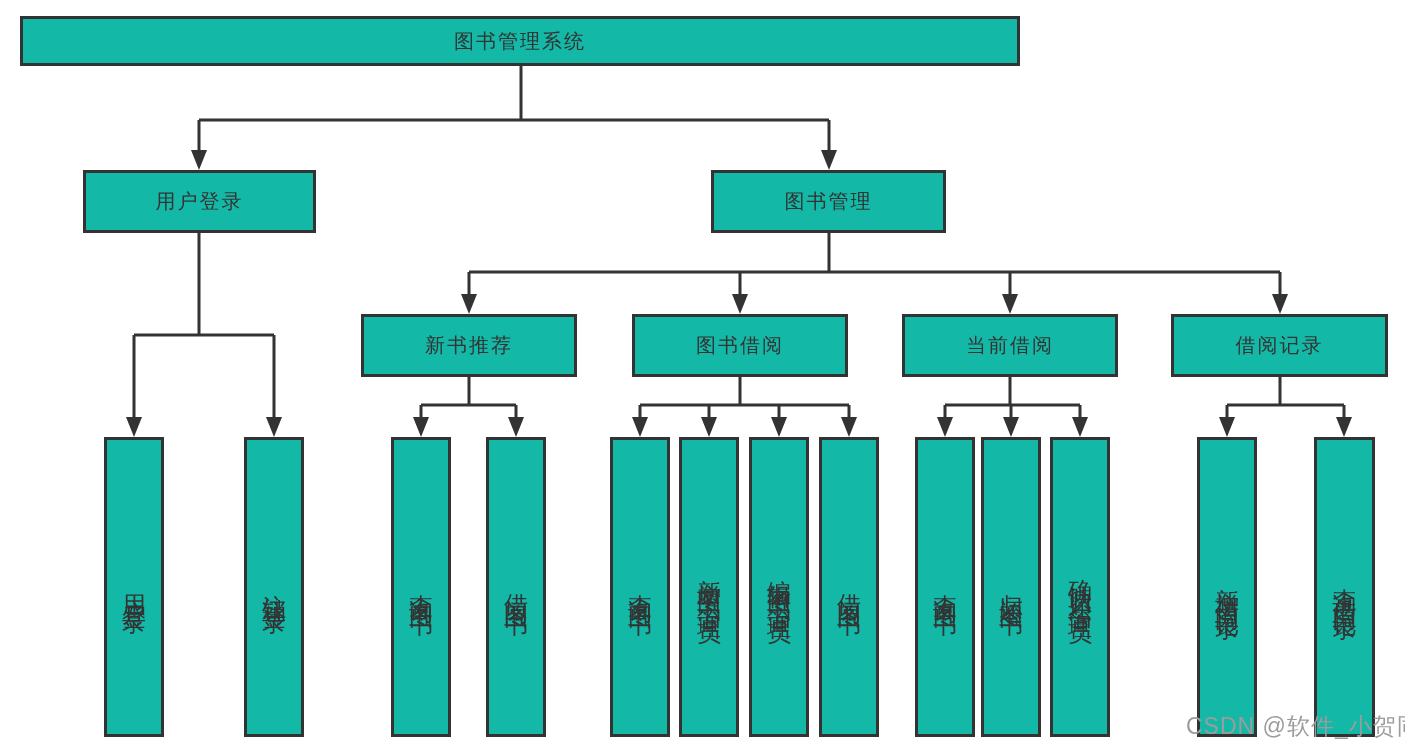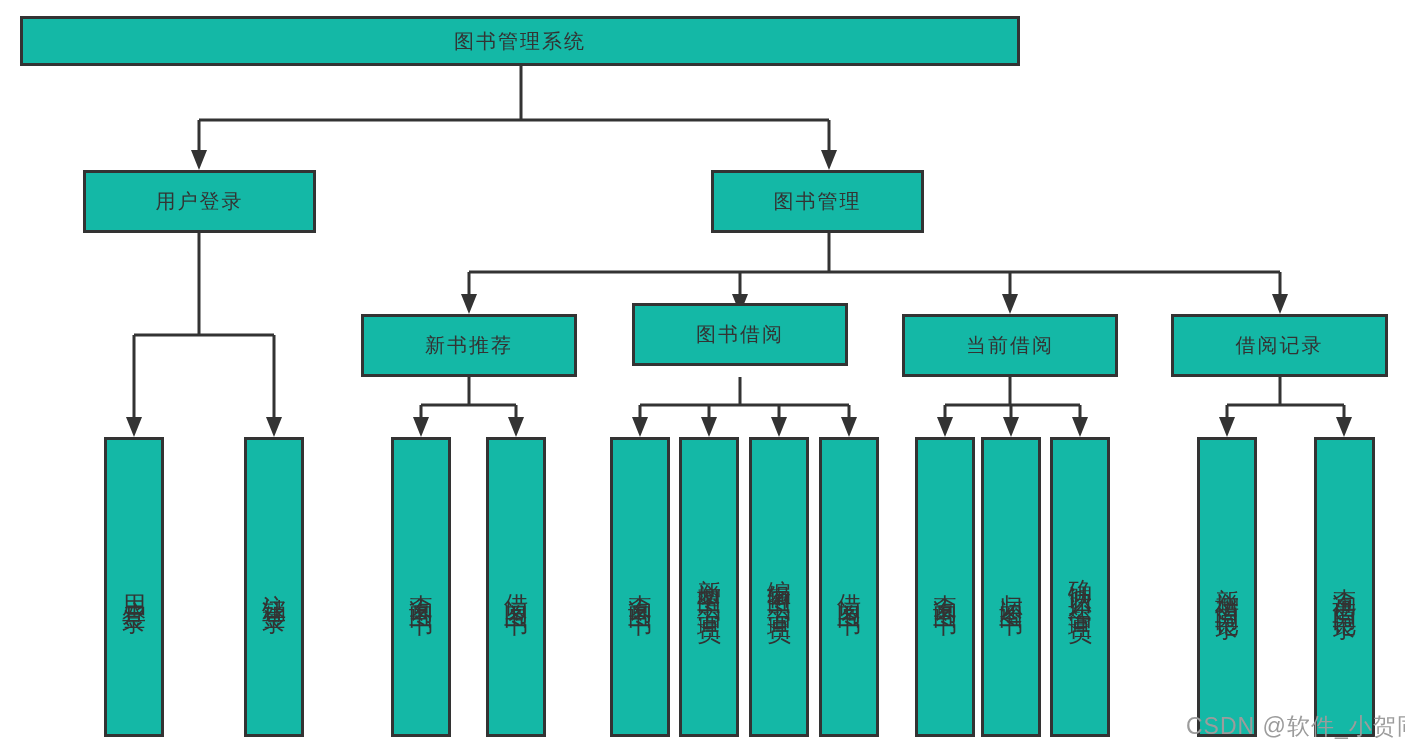--- a/index.html
+++ b/index.html
@@ -109,24 +109,24 @@
       <polygon points="1072,417 1088,417 1080,437"></polygon>
 
       <polygon points="1219,417 1235,417 1227,437"></polygon>
       <polygon points="1336,417 1352,417 1344,437"></polygon>
     </g>
   </svg>
 
   <div class="node h-label" style="left:20px; top:16px; width:1000px; height:50px;">图书管理系统</div>
 
   <div class="node h-label" style="left:83px; top:170px; width:233px; height:63px;">用户登录</div>
-  <div class="node h-label" style="left:711px; top:170px; width:213px; height:63px;">图书管理</div>
+  <div class="node h-label" style="left:711px; top:170px; width:235px; height:63px;">图书管理</div>
 
   <div class="node h-label" style="left:361px; top:314px; width:216px; height:63px;">新书推荐</div>
-  <div class="node h-label" style="left:632px; top:303px; width:216px; height:63px;">图书借阅</div>
+  <div class="node h-label" style="left:632px; top:314px; width:216px; height:63px;">图书借阅</div>
   <div class="node h-label" style="left:902px; top:314px; width:216px; height:63px;">当前借阅</div>
   <div class="node h-label" style="left:1171px; top:314px; width:217px; height:63px;font-family:Liberation Serif, serif;">借阅记录</div>
 
   <div class="node leaf" style="left:104px; width:60px;">
     <span class="leaf-text">用户登录</span>
   </div>
   <div class="node leaf" style="left:244px; width:60px;">
     <span class="leaf-text">注销登录</span>
   </div>
 

